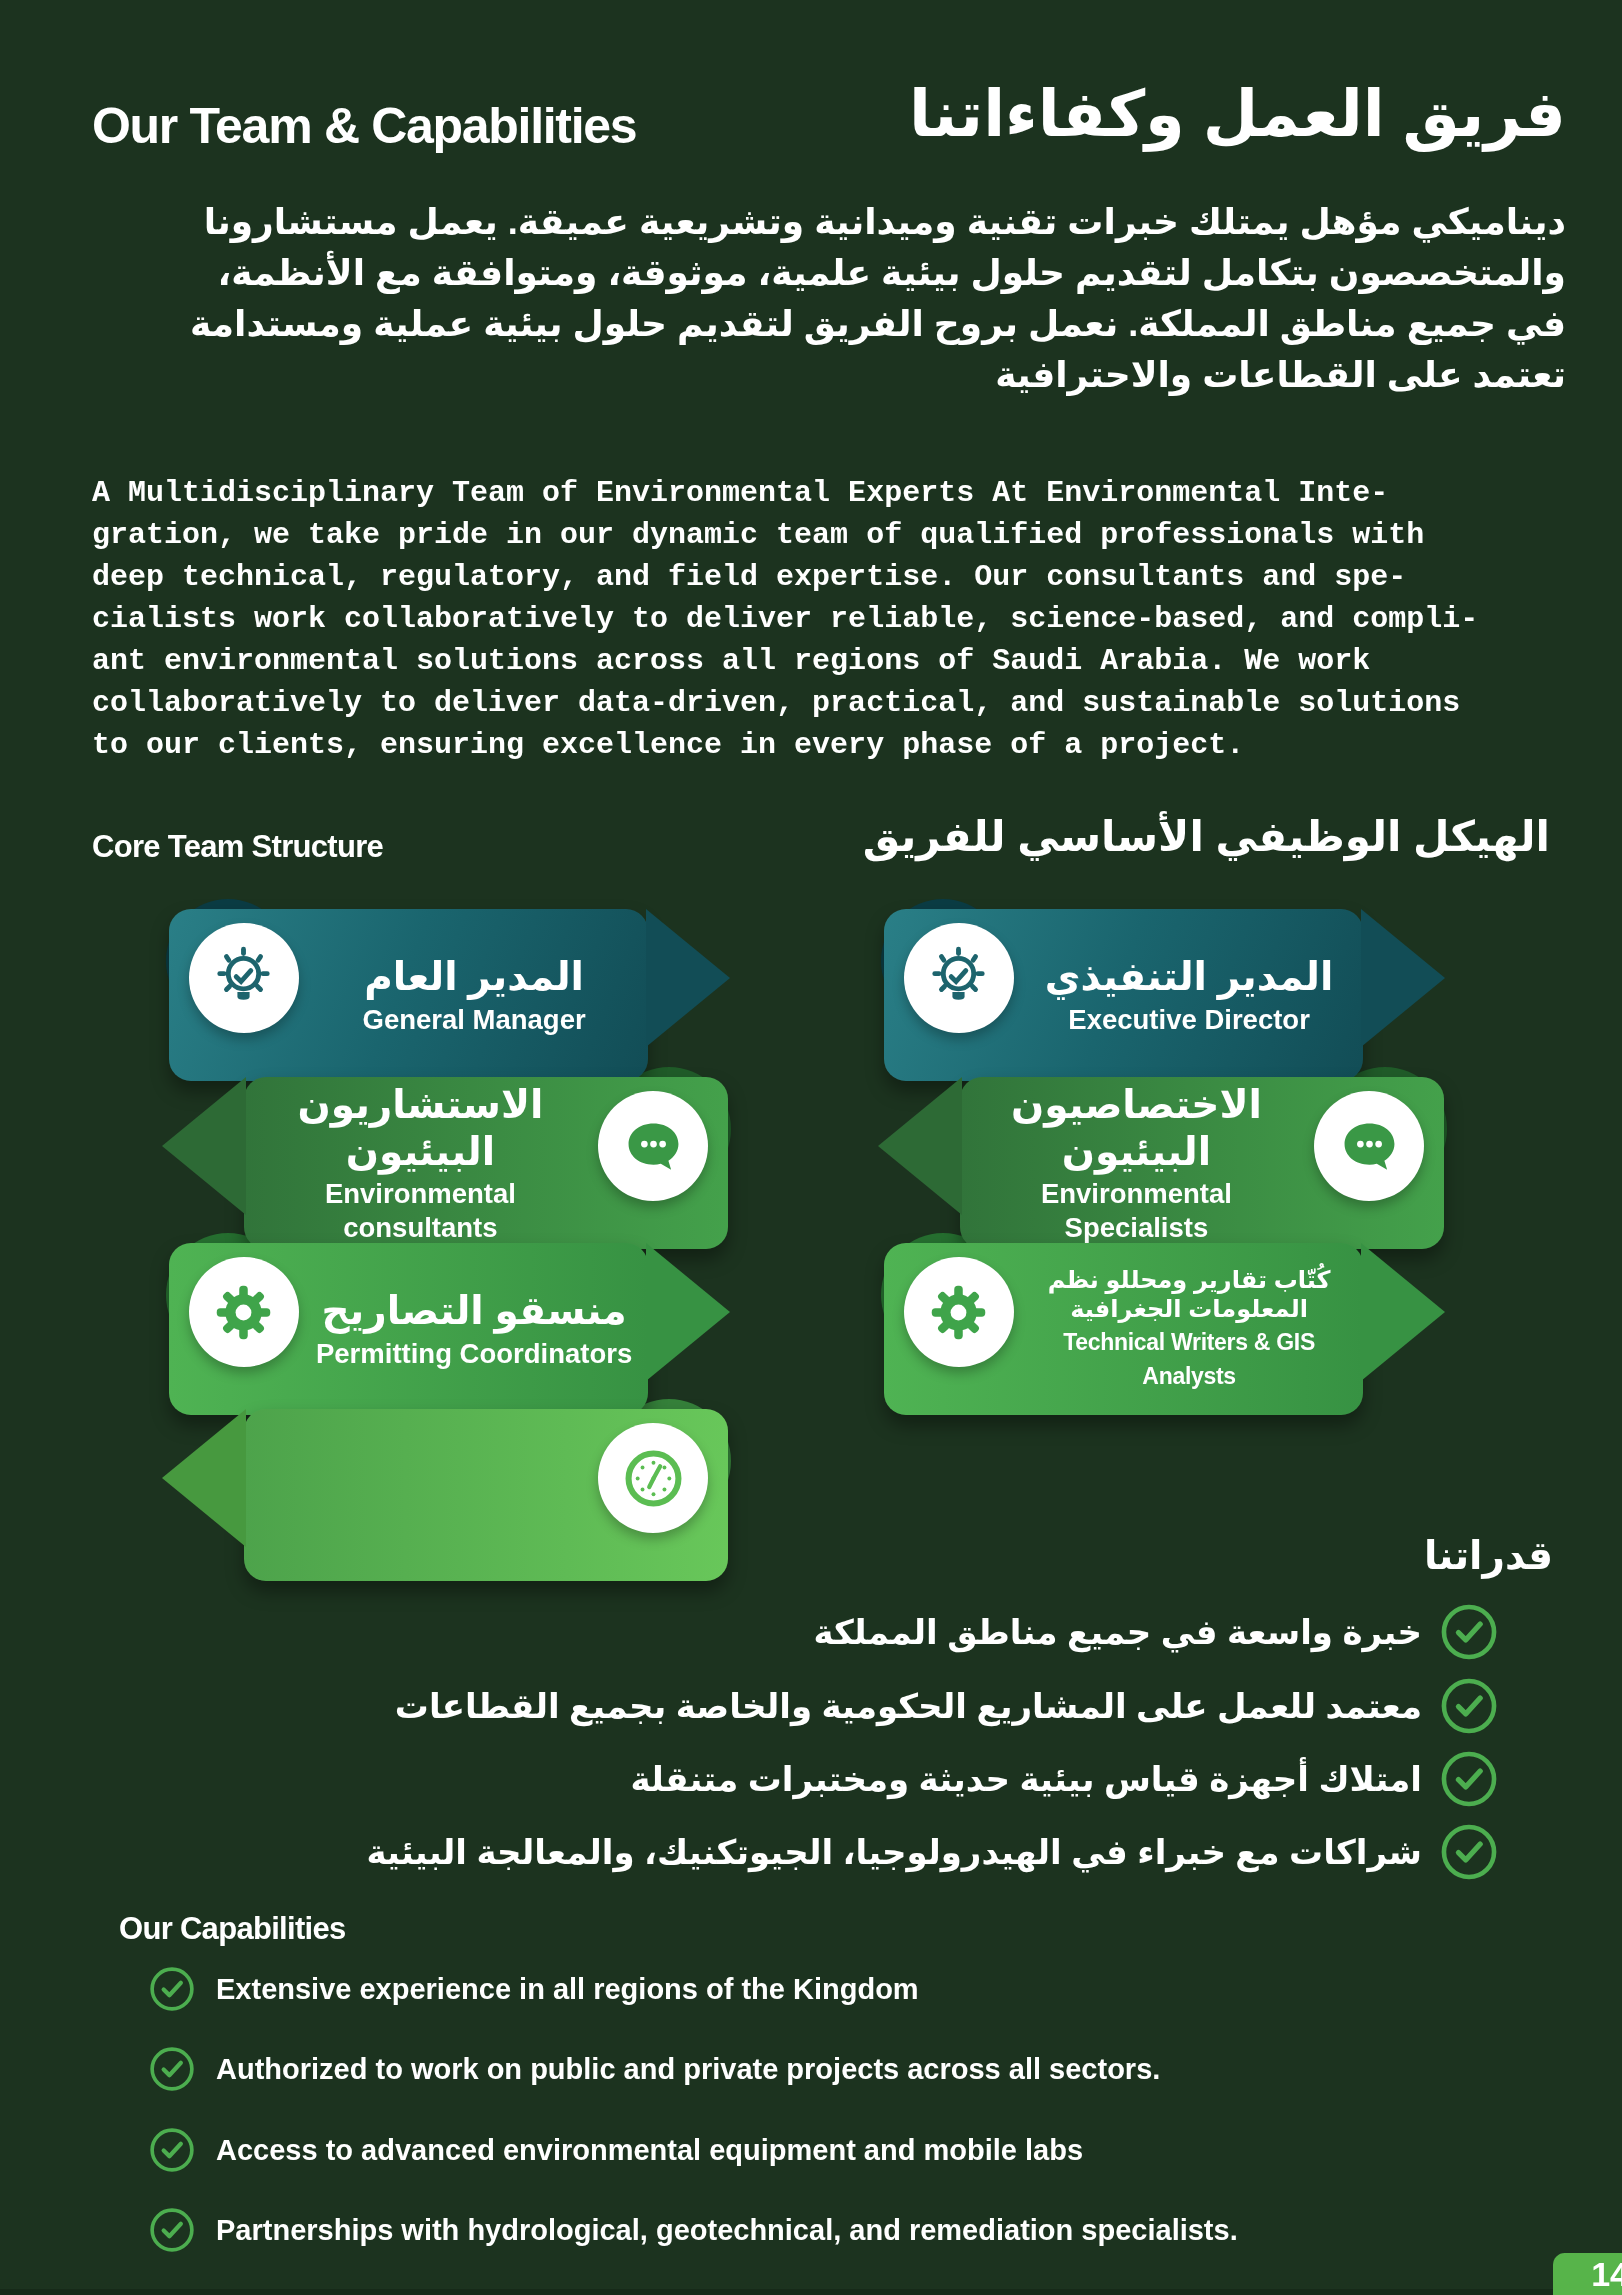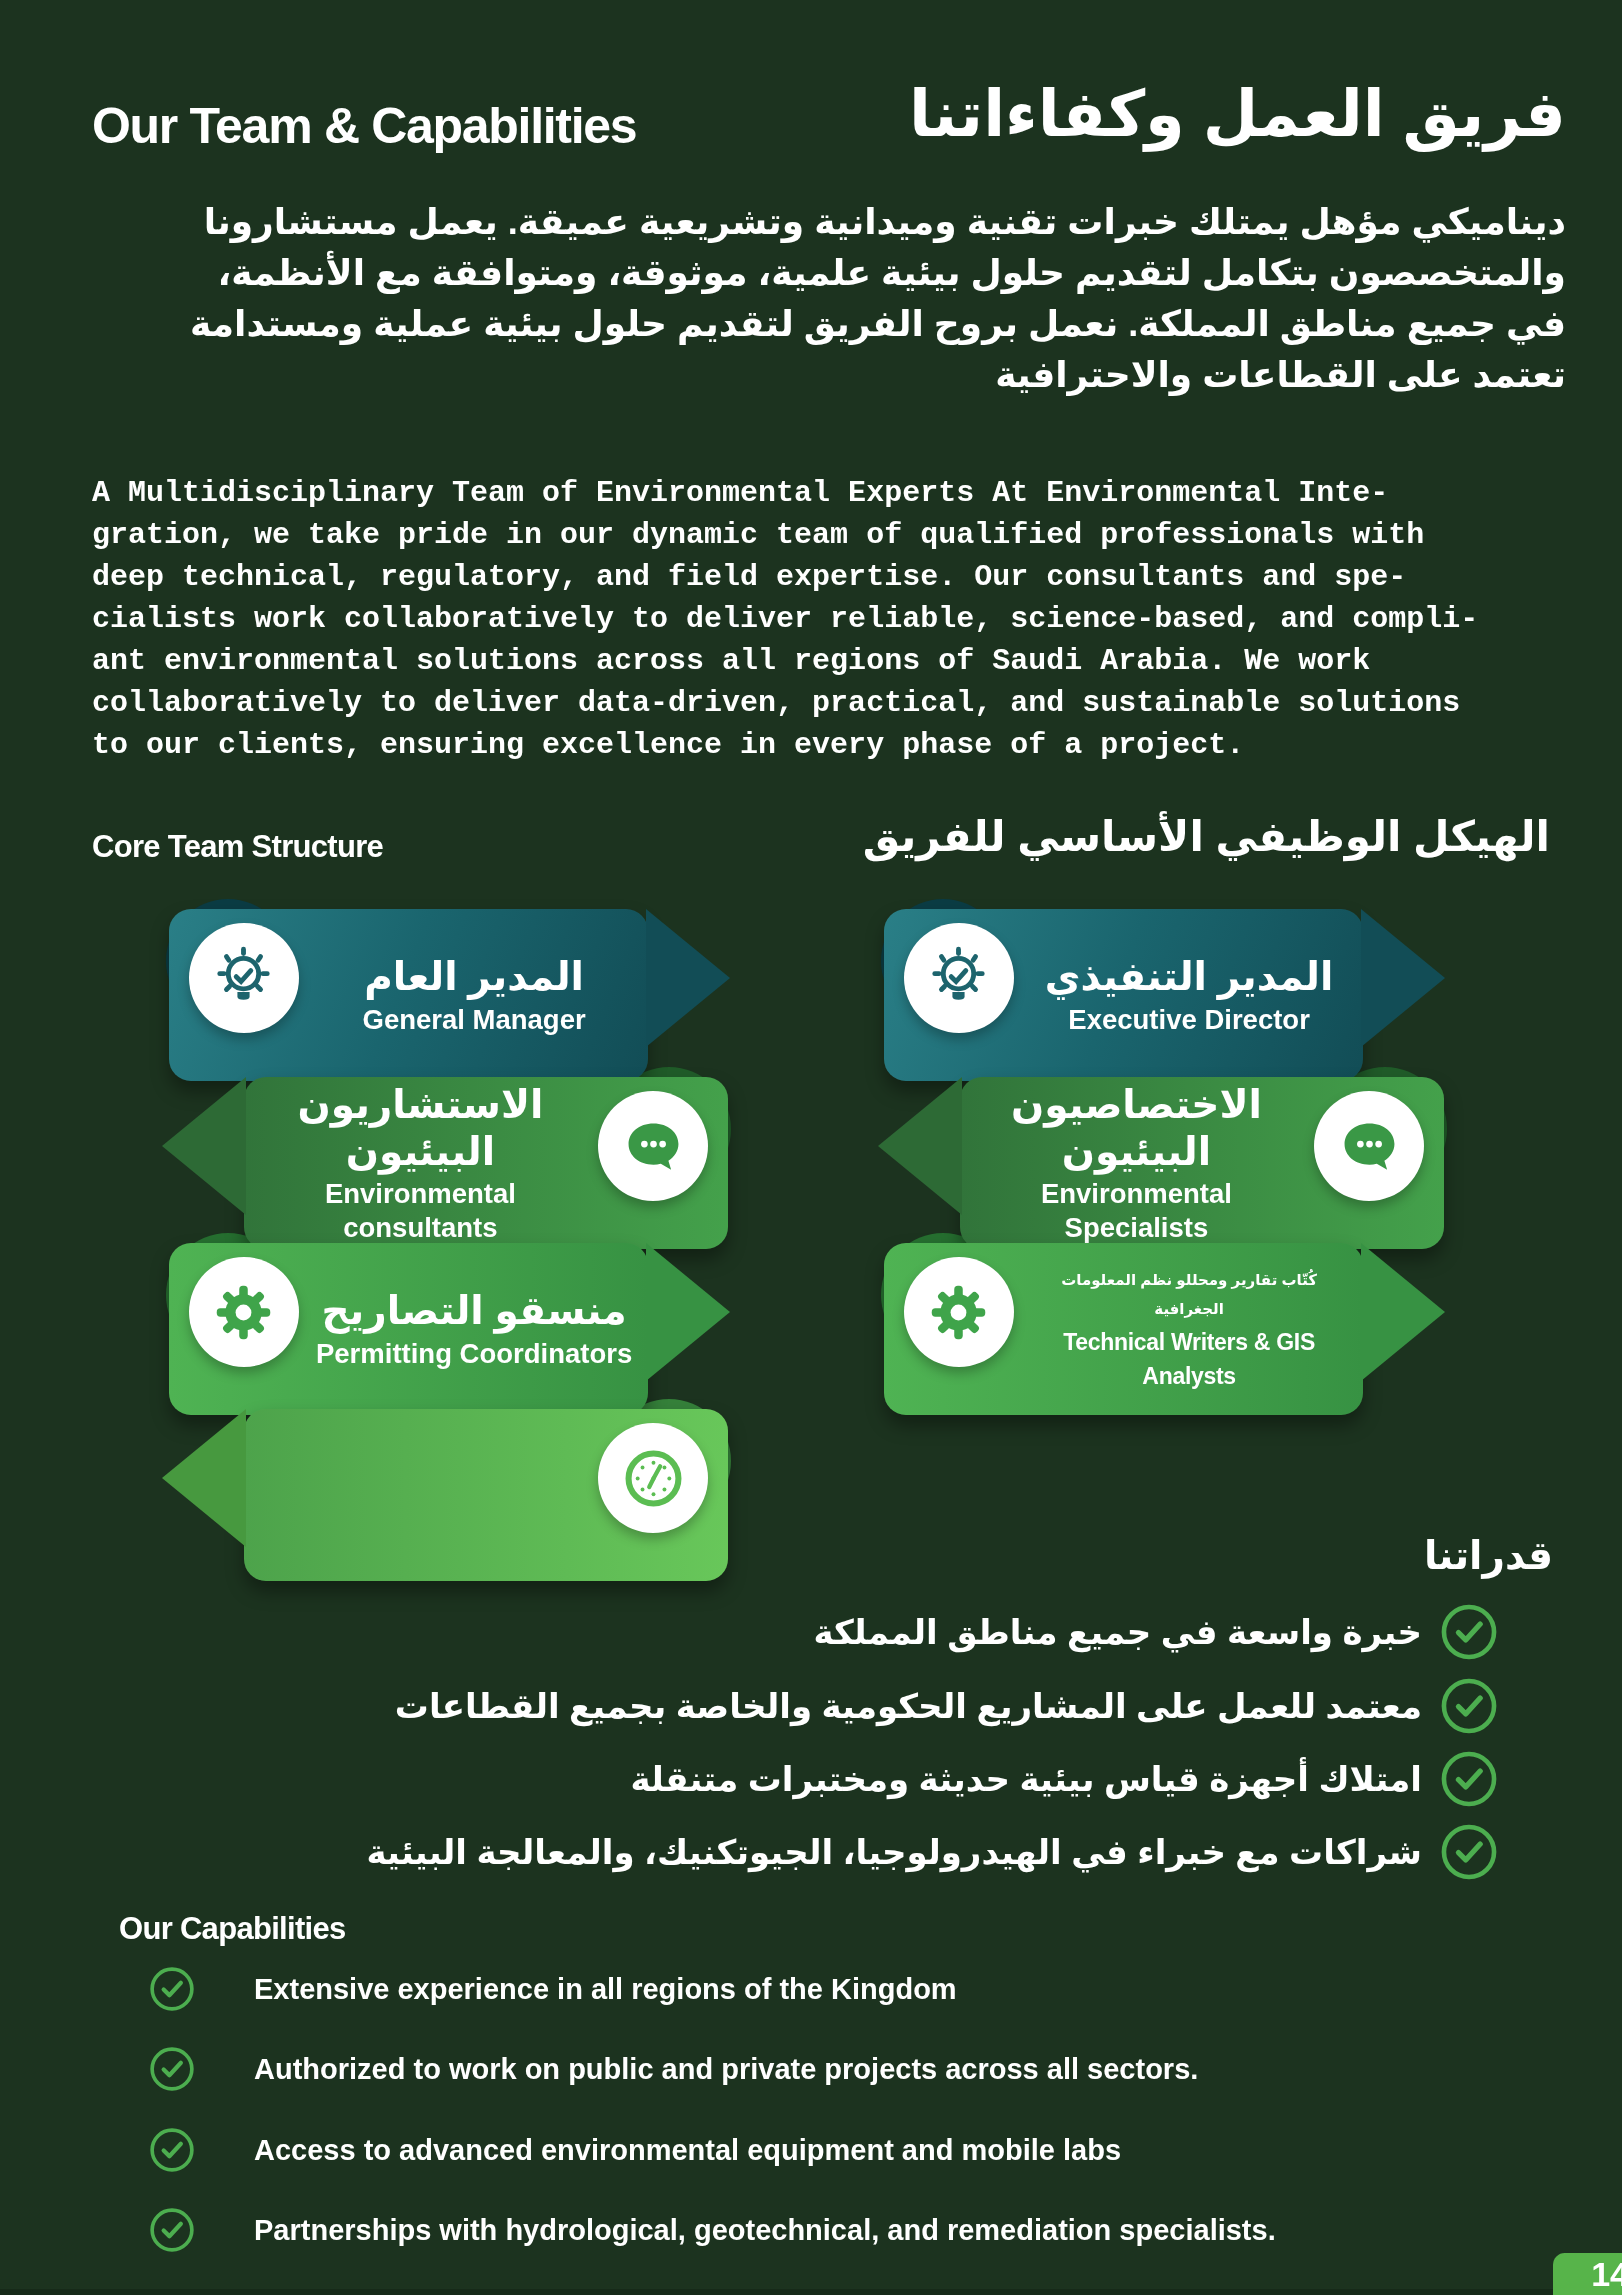--- a/index.html
+++ b/index.html
@@ -31,21 +31,21 @@
   .badge.dir-left  .tip{right:100%;margin-right:-2px;border-right:84px solid var(--tipc);}
   .badge .disc{position:absolute;top:14.4px;width:110px;height:110px;border-radius:50%;background:#ffffff;z-index:2;
     display:flex;align-items:center;justify-content:center;box-shadow:0 6.5px 11.8px rgba(0,0,0,.25);}
   .badge.dir-right .disc{left:19.6px;}
   .badge.dir-left  .disc{right:19.6px;}
   .badge .txt{position:absolute;top:0;bottom:0;display:flex;flex-direction:column;justify-content:center;gap:2.6px;text-align:center;z-index:2;}
   .badge.dir-right .txt{left:143px;right:11.8px;}
   .badge.dir-left  .txt{left:11.8px;right:143px;}
   .badge .ar{font-size:39px;font-weight:bold;direction:rtl;line-height:47px;}
   .badge .en{font-size:27.5px;font-weight:bold;line-height:34px;}
-  .badge.small .ar{font-size:15px;line-height:29px;}
+  .badge.small .ar{font-size:24px;line-height:29px;}
   .badge.small .en{font-size:23px;letter-spacing:-0.3px;}
 
   .c-teal  {--tipc:#124d56;--fold:#0b3c44;--glyph:#1d646d;}
   .c-teal   .body{background:linear-gradient(112deg,#2a7f87 0%,#1a656e 48%,#124d56 100%);}
   .c-green1{--tipc:#2d6a35;--fold:#205c29;--glyph:#3a9846;}
   .c-green1 .body{background:linear-gradient(90deg,#31743a 0%,#44a14b 100%);}
   .c-green2{--tipc:#379243;--fold:#266f30;--glyph:#3fa44a;}
   .c-green2 .body{background:linear-gradient(90deg,#4fb353 0%,#379243 100%);}
   .c-green3{--tipc:#47993f;--fold:#35813a;--glyph:#5bbd52;}
   .c-green3 .body{background:linear-gradient(90deg,#4da34b 0%,#68c75a 100%);}
@@ -53,21 +53,21 @@
   .badge svg{display:block;}
 
   
   .cap-ar-heading{position:absolute;right:105px;top:1533px;font-size:39px;font-weight:bold;direction:rtl;}
   .cap-ar-row{position:absolute;right:0;height:63px;}
   .cap-ar-row .check{position:absolute;right:160px;top:0;width:58px;height:58px;}
   .cap-ar-row .lbl{position:absolute;right:236px;top:9.2px;font-size:34px;font-weight:bold;direction:rtl;white-space:nowrap;}
   .cap-en-heading{position:absolute;left:92px;top:1911px;font-size:31px;font-weight:bold;letter-spacing:-0.7px;margin-left:27px;}
   .cap-en-row{position:absolute;left:0;height:50px;}
   .cap-en-row .check{position:absolute;left:149px;top:0;width:46px;height:46px;}
-  .cap-en-row .lbl{position:absolute;left:216px;top:6.5px;font-size:29px;font-weight:bold;white-space:nowrap;margin-left:38px;}
+  .cap-en-row .lbl{position:absolute;left:216px;top:6.5px;font-size:29px;font-weight:bold;white-space:nowrap;}
 
   
   .bottom-strip{position:absolute;left:0;right:0;bottom:0;height:5.9px;background:#162a19;}
   .page-num{
     position:absolute;right:0;bottom:0;width:105px;height:42px;background:#57b44a;
     border-top-left-radius:11.8px;
     clip-path:polygon(0 0,71px 0,105px 19.6px,105px 100%,0 100%);
     display:flex;align-items:center;justify-content:center;
     font-size:34px;font-weight:bold;color:#ffffff;padding-left:9.2px;box-sizing:border-box;
   }

